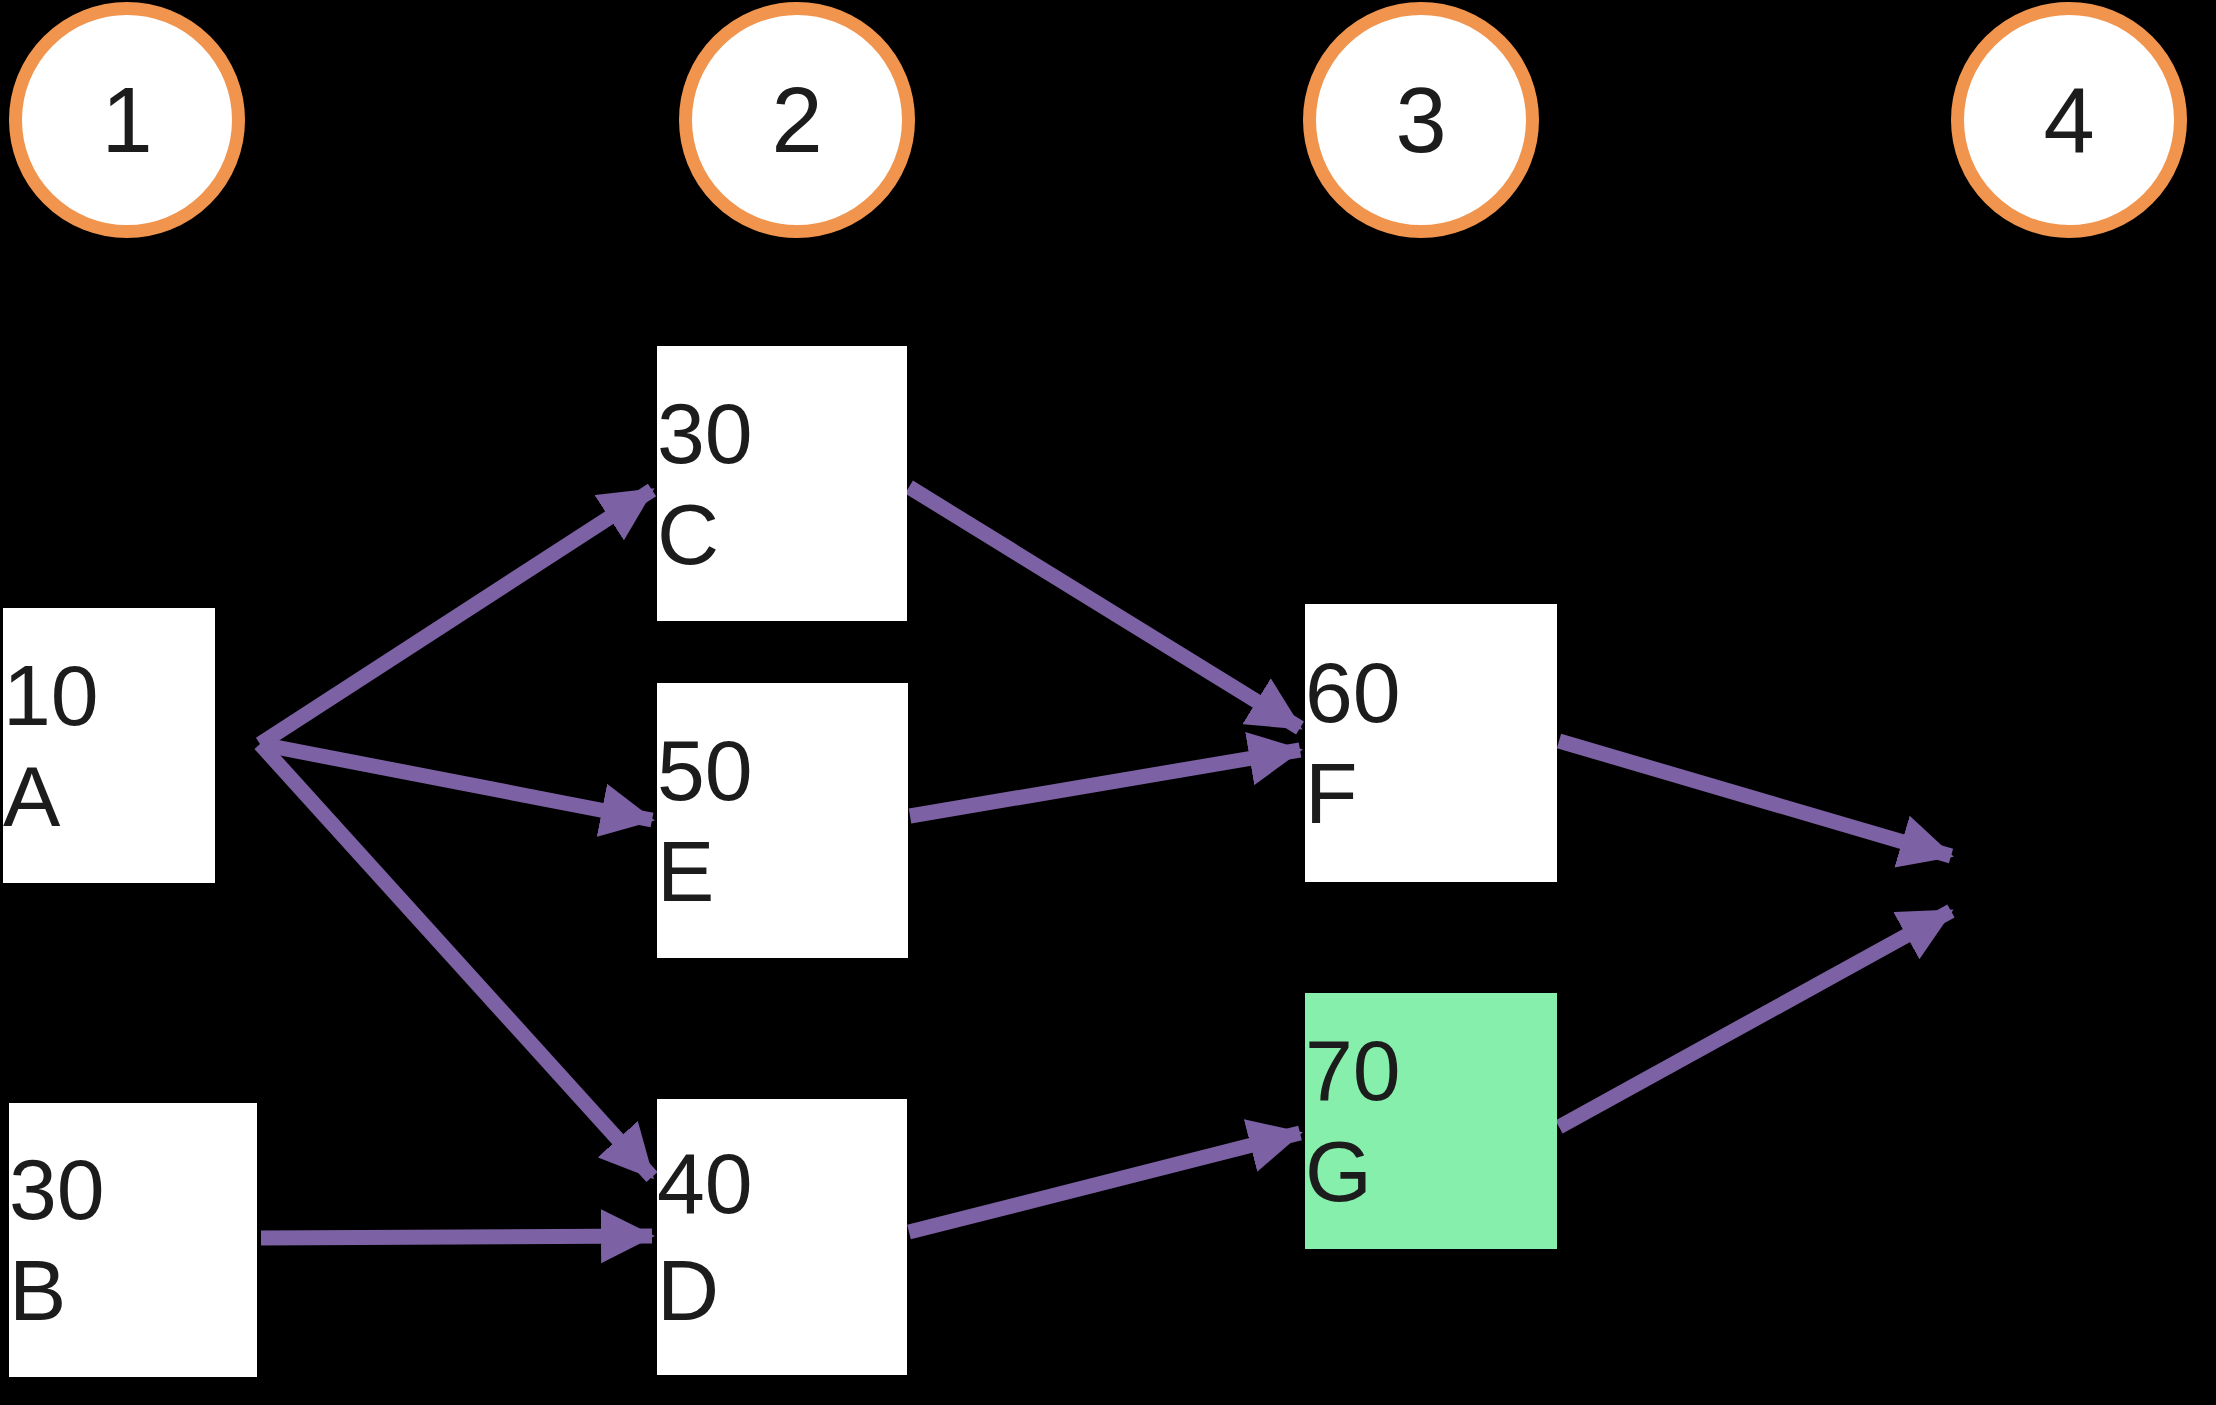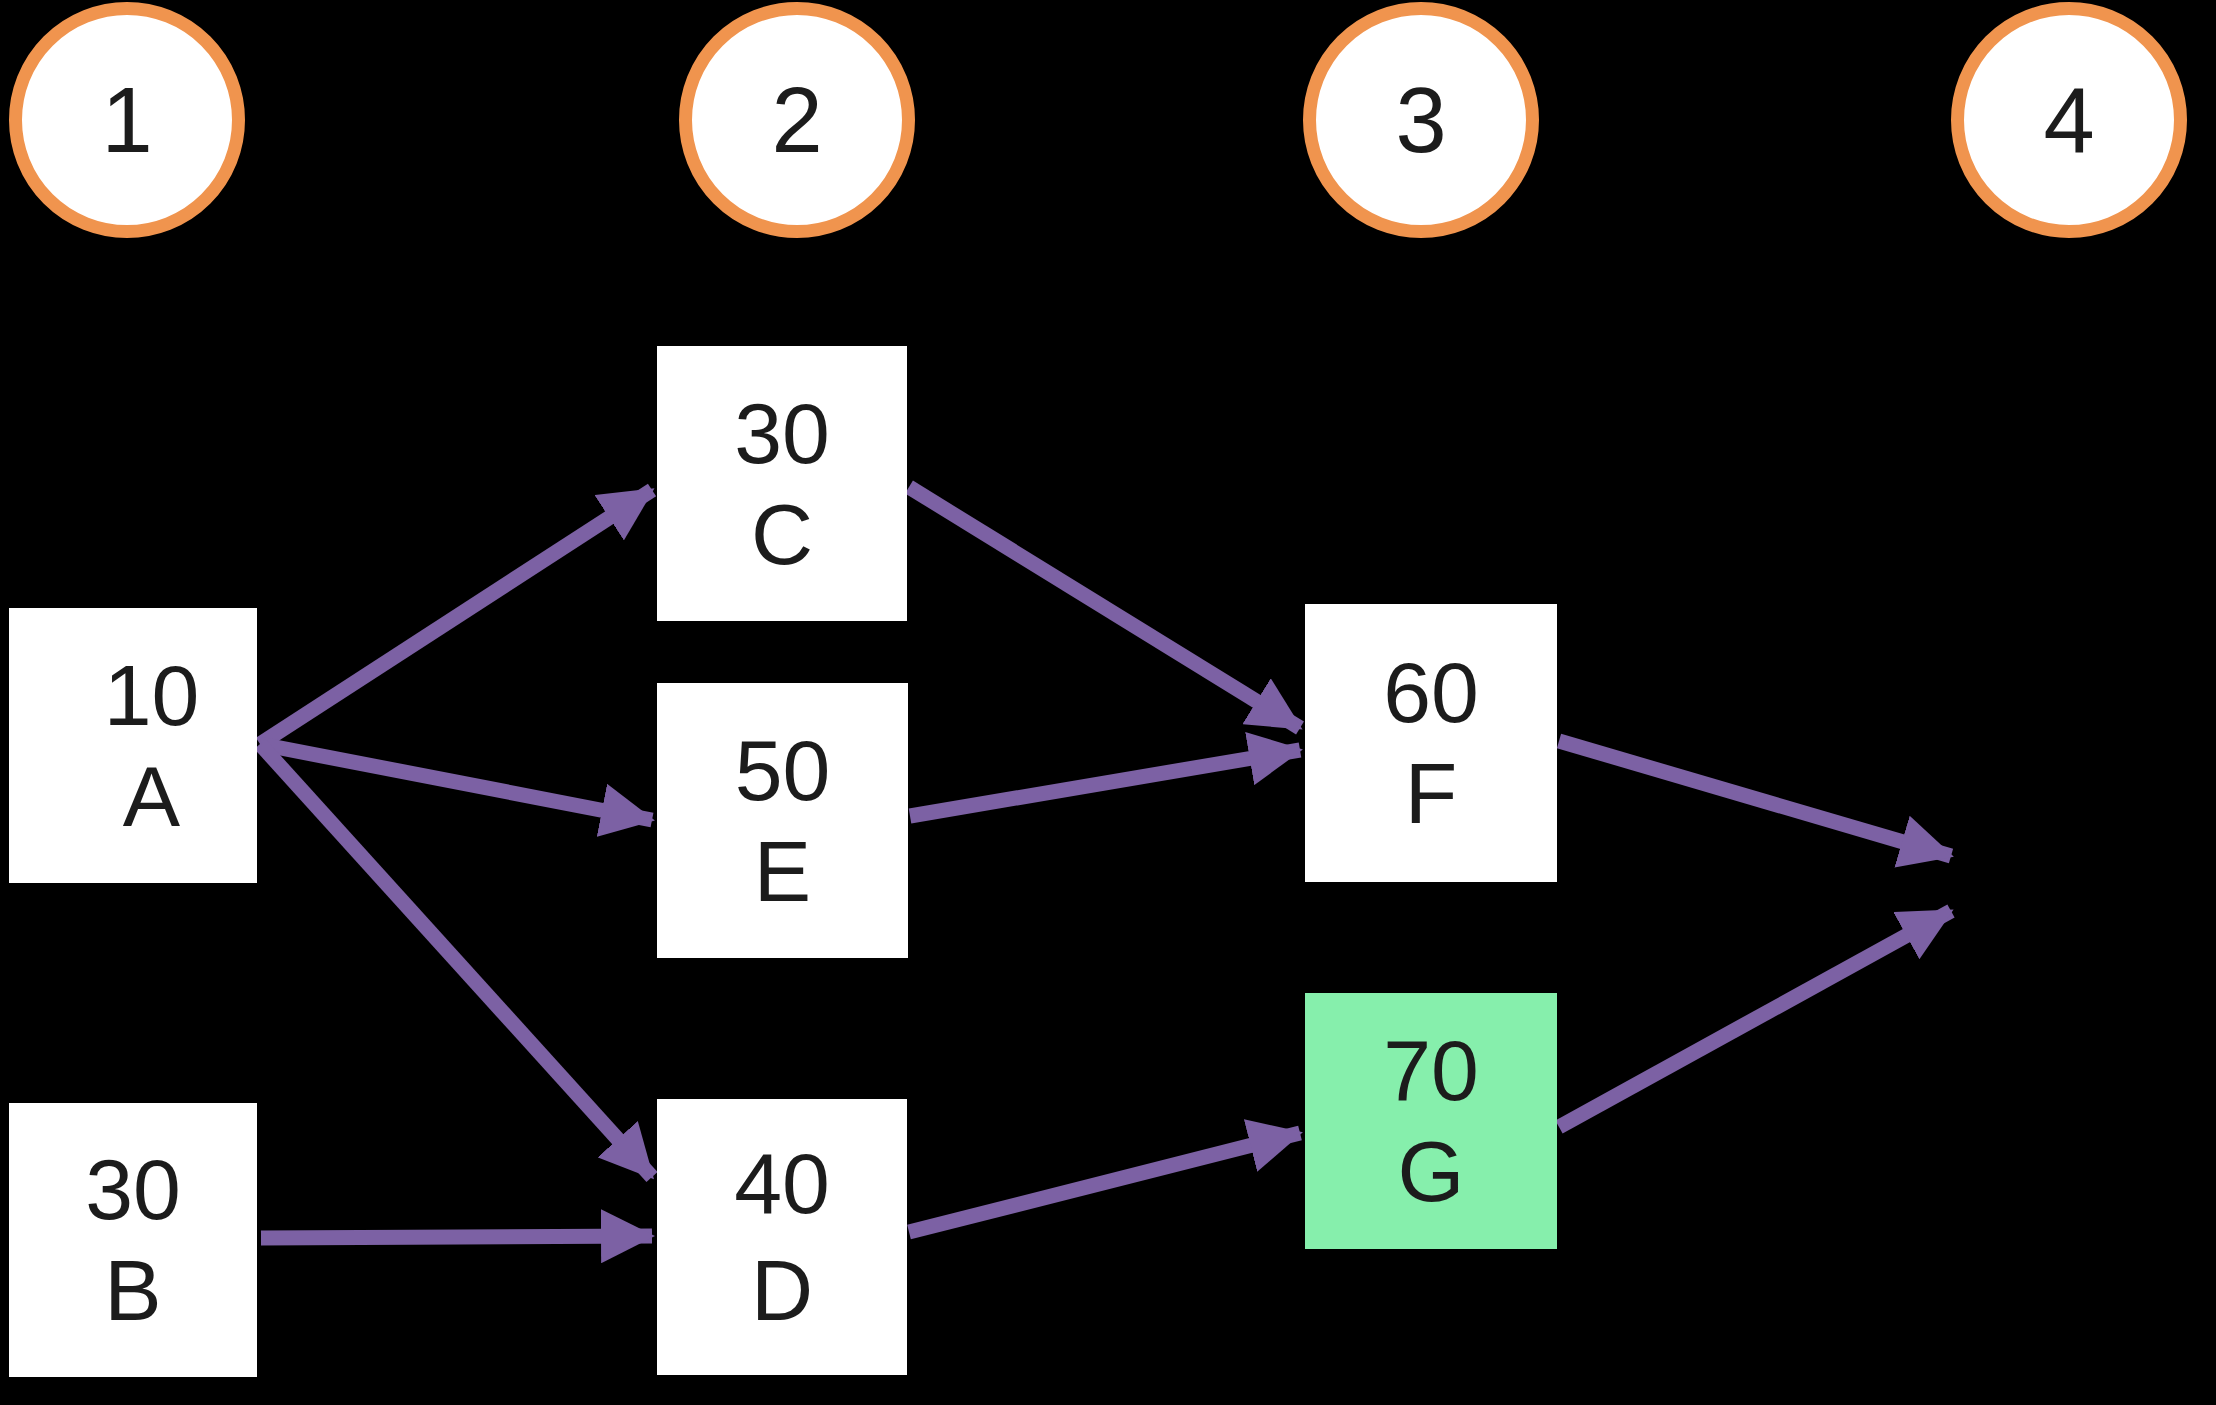--- a/index.html
+++ b/index.html
@@ -23,21 +23,21 @@
     align-items: center;
     justify-content: center;
     font-size: 92px;
     font-weight: 400;
   }
   .node {
     position: absolute;
     box-sizing: border-box;
     display: flex;
     flex-direction: column;
-    align-items: center;
+    align-items: flex-start;
     justify-content: center;
     font-size: 86px;
     line-height: 1.17;
     font-weight: 400;
   }
   .node span {
     display: block;
     text-align: center;
   }
   #edge-layer {
@@ -79,21 +79,21 @@
   <div class="stage-circle" style="left: 679px; top: 2px; height: 236px; width: 236px; background: rgb(255, 255, 255); border-color: rgb(240, 148, 78); color: rgb(28, 28, 28);">
     <span>2</span>
   </div>
   <div class="stage-circle" style="left: 1303px; top: 2px; height: 236px; width: 236px; background: rgb(255, 255, 255); border-color: rgb(240, 148, 78); color: rgb(28, 28, 28);">
     <span>3</span>
   </div>
   <div class="stage-circle" style="left: 1951px; top: 2px; height: 236px; width: 236px; background: rgb(255, 255, 255); border-color: rgb(240, 148, 78); color: rgb(28, 28, 28);">
     <span>4</span>
   </div>
 
-  <div class="node" style="left: 9px; top: 608px; width: 248px; height: 275px; background: rgb(255, 255, 255); color: rgb(28, 28, 28); padding-left: 37px;">
+  <div class="node" style="left: 3px; top: 608px; width: 212px; height: 275px; background: rgb(255, 255, 255); color: rgb(28, 28, 28);">
     <span>10</span>
     <span>A</span>
   </div>
   <div class="node" style="left: 9px; top: 1103px; width: 248px; height: 274px; background: rgb(255, 255, 255); color: rgb(28, 28, 28);">
     <span>30</span>
     <span>B</span>
   </div>
   <div class="node" style="left: 657px; top: 346px; width: 250px; height: 275px; background: rgb(255, 255, 255); color: rgb(28, 28, 28);">
     <span>30</span>
     <span>C</span>

